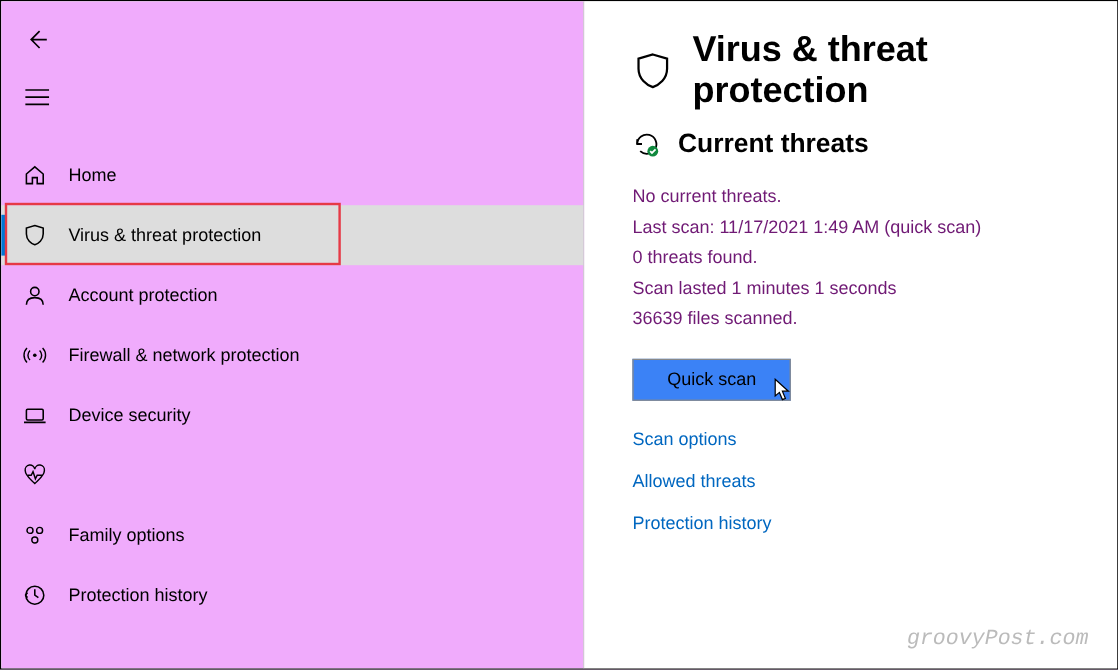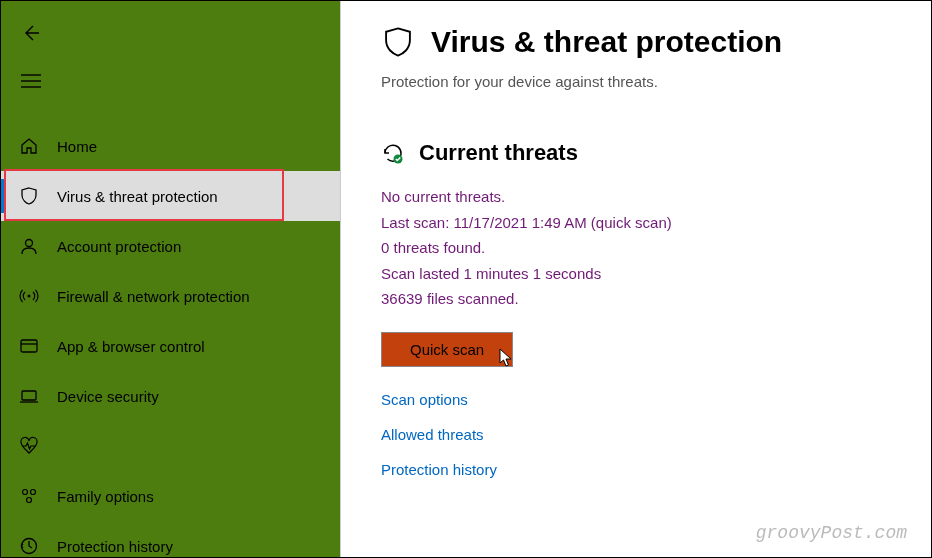--- a/index.html
+++ b/index.html
@@ -6,22 +6,22 @@
     body {
       font-family: 'Segoe UI', Tahoma, sans-serif;
       background: #fff;
       width: 932px;
       height: 558px;
       overflow: hidden;
       border: 1px solid #000;
       display: flex;
     }
     .sidebar {
-      width: 340px;
-      background: #4d7c0f;
+      width: 486px;
+      background: #f0abfc;
       border-right: 1px solid #ccc;
       padding-top: 12px;
     }
     .back-btn {
       width: 40px;
       height: 40px;
       display: flex;
       align-items: center;
       justify-content: center;
       margin-left: 10px;
@@ -117,21 +117,21 @@
     }
     .status-line {
       font-size: 15px;
       color: #701a75;
       line-height: 1.7;
     }
     .scan-btn {
       margin-top: 20px;
       margin-bottom: 24px;
       padding: 8px 28px;
-      background: #c2410c;
+      background: #3b82f6;
       border: 1px solid #888;
       font-size: 15px;
       cursor: pointer;
       font-family: inherit;
       position: relative;
     }
     .link {
       display: block;
       color: #0067c0;
       font-size: 15px;
@@ -206,29 +206,20 @@
   <div class="nav-item">
     <span class="icon">
       <svg width="20" height="20" viewBox="0 0 20 20">
           <circle cx="10" cy="10" r="1.5" fill="#000"></circle>
           <path d="M6 6 A5.5 5.5 0 0 0 6 14 M14 6 A5.5 5.5 0 0 1 14 14 M3.5 4 A8.5 8.5 0 0 0 3.5 16 M16.5 4 A8.5 8.5 0 0 1 16.5 16" fill="none" stroke="#000" stroke-width="1.2"></path>
         </svg>
     </span>
     <span>Firewall &amp; network protection</span>
   </div>
 
-  <div class="nav-item">
-    <span class="icon">
-      <svg width="20" height="20" viewBox="0 0 20 20">
-          <rect x="2" y="4" width="16" height="12" rx="1.5" fill="none" stroke="#000" stroke-width="1.3"></rect>
-          <line x1="2" y1="8" x2="18" y2="8" stroke="#000" stroke-width="1.3"></line>
-        </svg>
-    </span>
-    <span>App &amp; browser control</span>
-  </div>
 
   <div class="nav-item">
     <span class="icon">
       <svg width="20" height="20" viewBox="0 0 20 20">
           <rect x="3" y="5" width="14" height="9" rx="1" fill="none" stroke="#000" stroke-width="1.3"></rect>
           <line x1="1" y1="16" x2="19" y2="16" stroke="#000" stroke-width="1.3"></line>
         </svg>
     </span>
     <span>Device security</span>
   </div>
@@ -267,21 +258,20 @@
 
 <div class="main">
   <div class="page-header">
     <span class="icon">
       <svg width="34" height="34" viewBox="0 0 20 20">
           <path d="M10 2 L17 4 V9 C17 14 13 17 10 18 C7 17 3 14 3 9 V4 Z" fill="none" stroke="#000" stroke-width="1.1"></path>
         </svg>
     </span>
     <h1 class="page-title">Virus &amp; threat protection</h1>
   </div>
-  <div class="page-subtitle">Protection for your device against threats.</div>
 
   <div class="section-header">
     <span class="icon">
       <svg width="24" height="24" viewBox="0 0 24 24">
         <path d="M4 12 A8 8 0 1 1 6.5 18" fill="none" stroke="#000" stroke-width="1.5"></path>
         <path d="M4 8 L4 12 L8 12" fill="none" stroke="#000" stroke-width="1.5"></path>
         <circle cx="17" cy="18" r="4.5" fill="#10893e"></circle>
         <path d="M14.8 18 L16.3 19.5 L19.3 16.5" fill="none" stroke="#fff" stroke-width="1.5"></path>
       </svg>
     </span>

